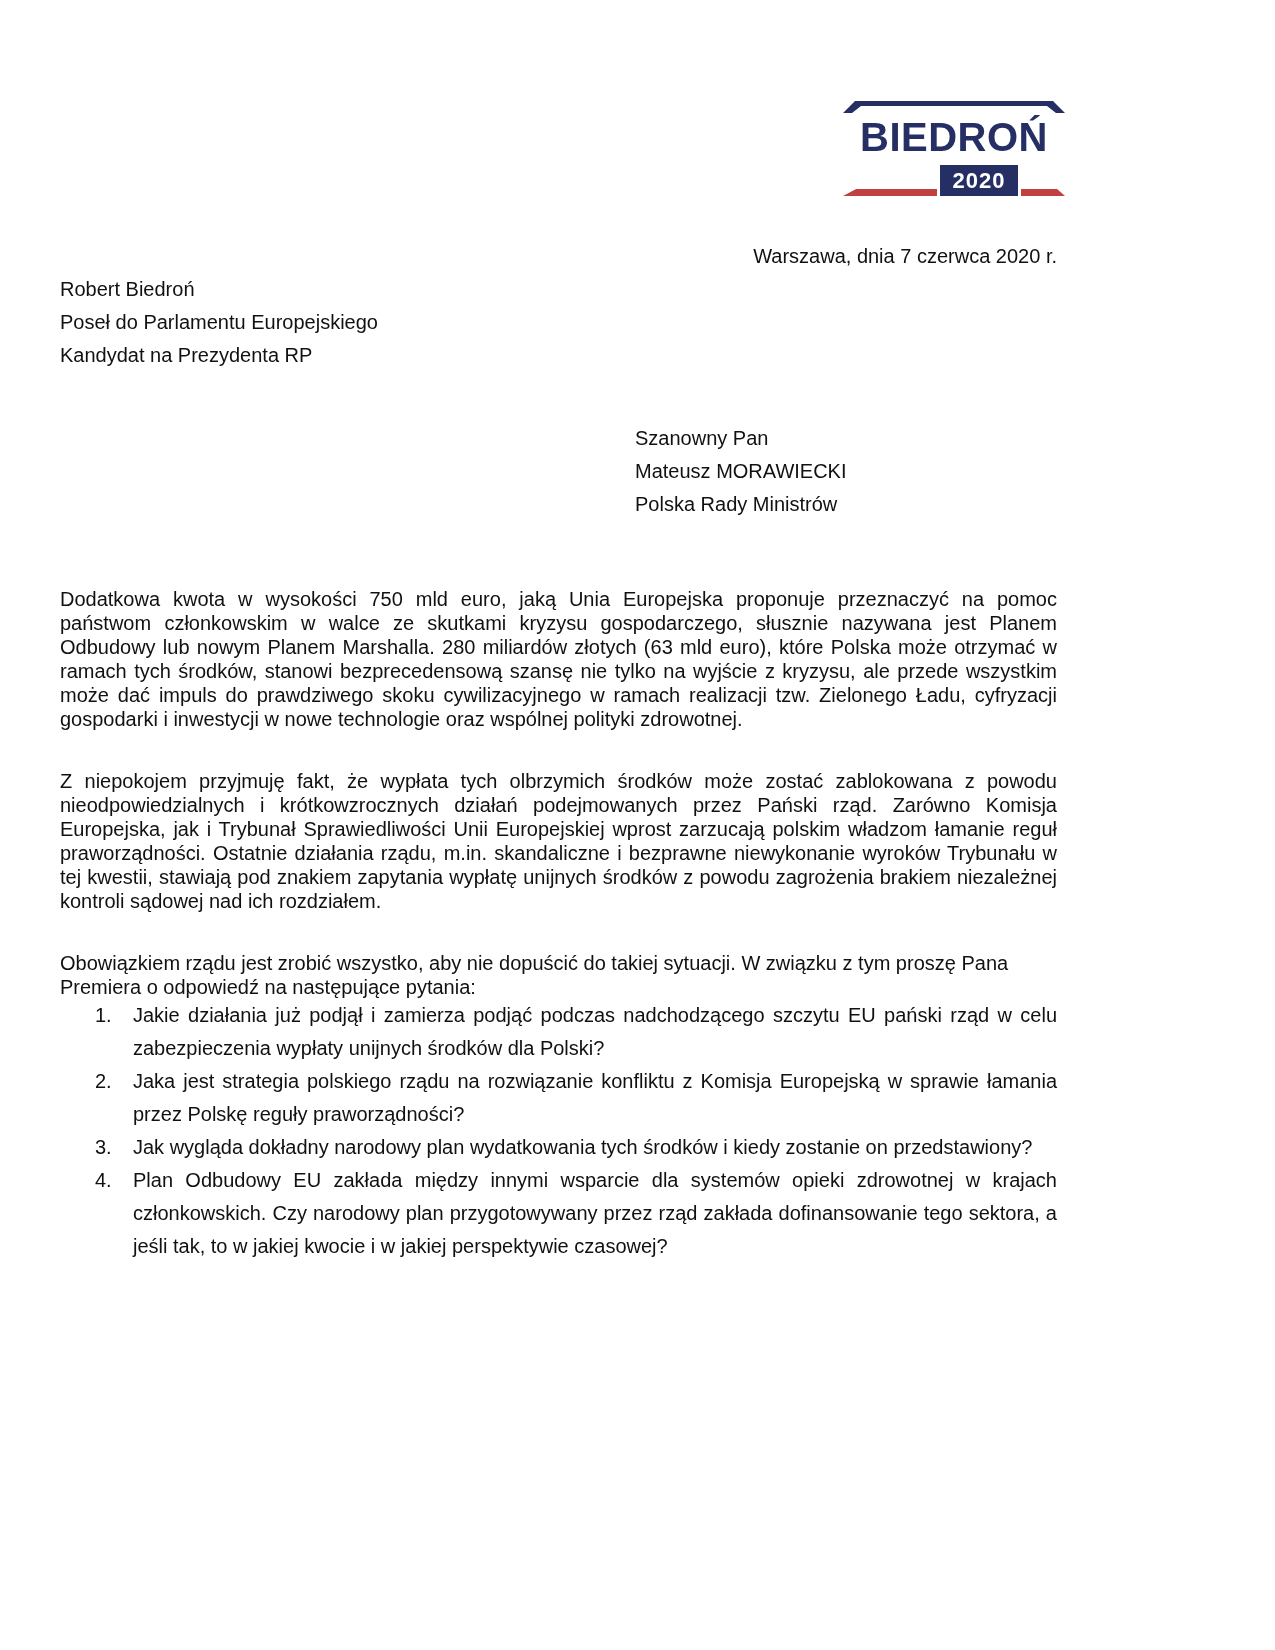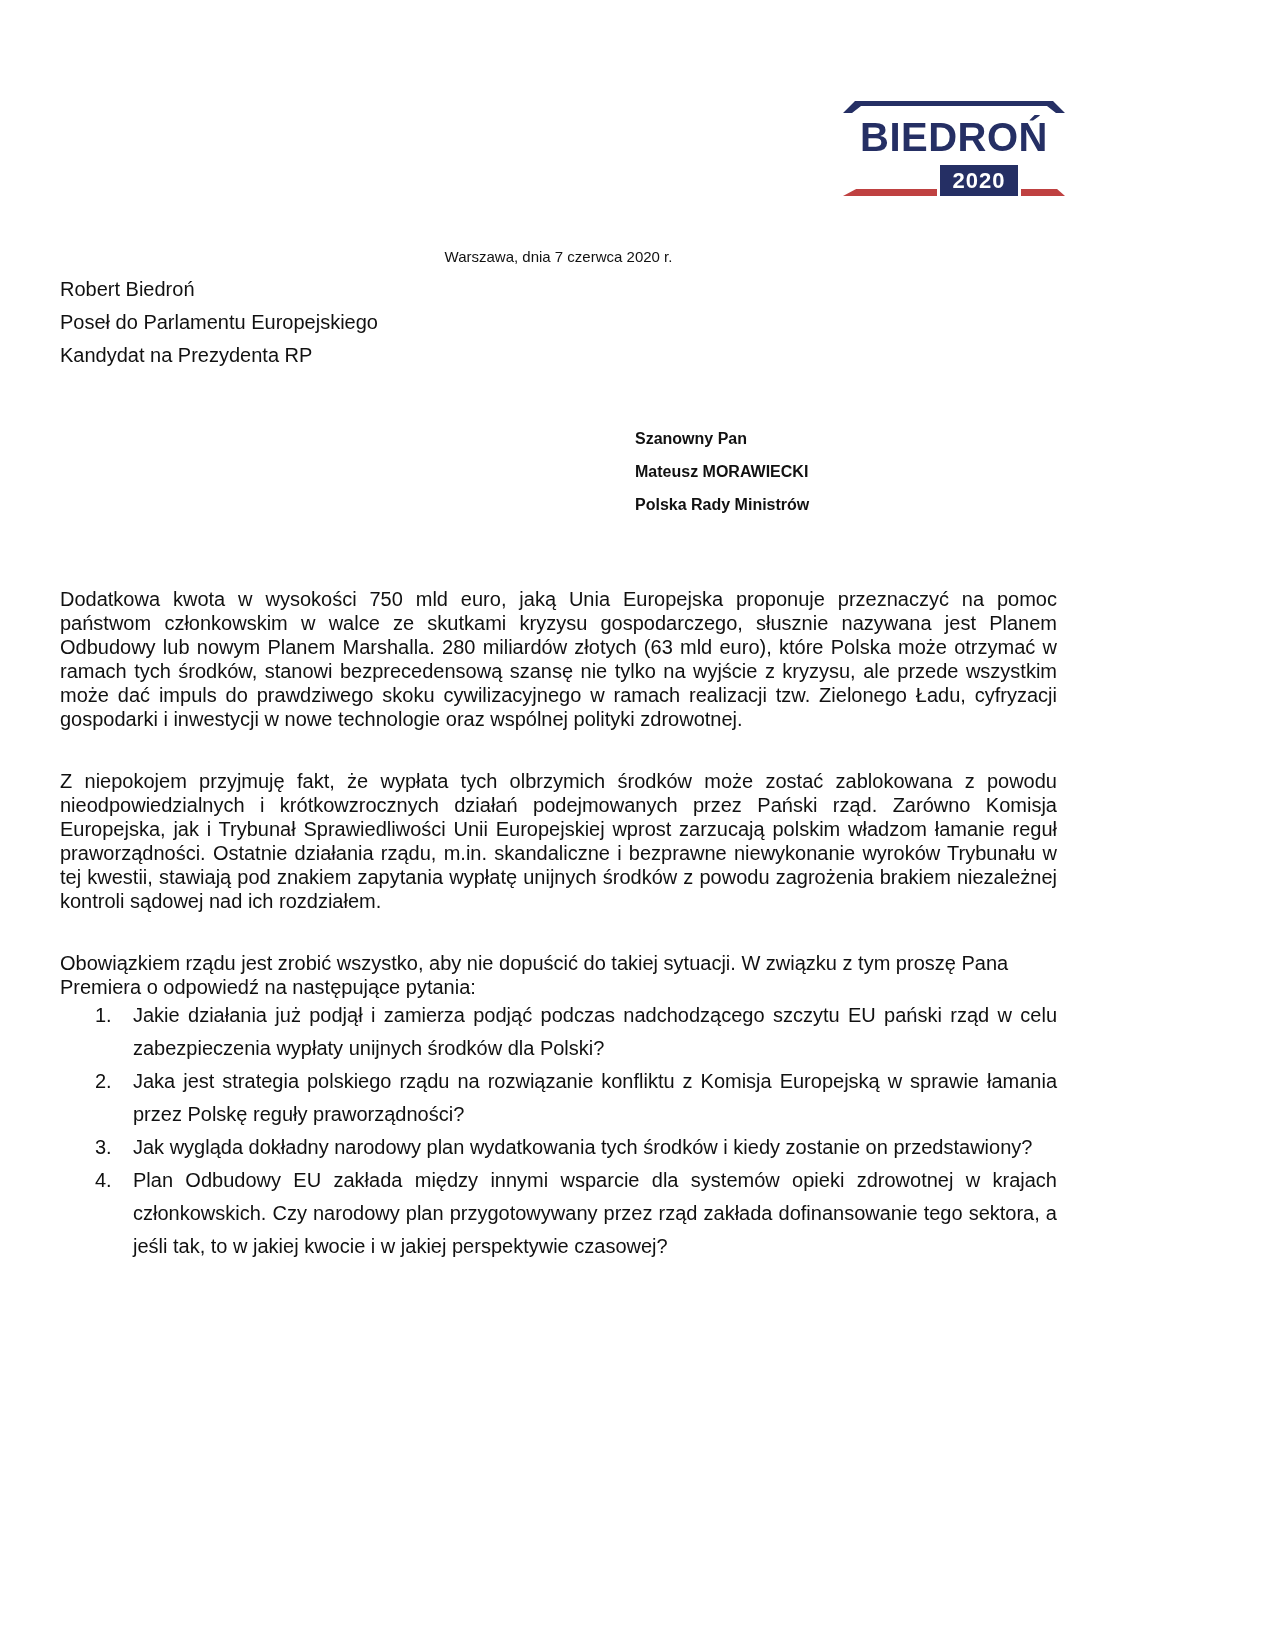--- a/index.html
+++ b/index.html
@@ -24,23 +24,23 @@
   .red-left  { width: 94px;  clip-path: polygon(0 100%, 14% 0, 100% 0, 100% 100%); }
   .red-right { width: 44px;  clip-path: polygon(0 0, 82% 0, 100% 100%, 0 100%); }
   .year-box {
     width: 78px; height: 31px; margin: 0 3px;
     background: var(--navy); color: #ffffff;
     font-size: 22px; font-weight: bold; text-align: center; line-height: 31px;
     letter-spacing: 1px;
   }
 
   
-  .date-line { margin-top: 44px; text-align: center; font-size: 15px; line-height: 33px; }
+  .date-line { margin-top: 44px; text-align: right; font-size: 20px; line-height: 33px; }
   .sender { font-size: 20px; line-height: 33px; }
-  .recipient { margin-top: 50px; margin-left: 575px; font-size: 16px; line-height: 33px; font-weight: bold; }
+  .recipient { margin-top: 50px; margin-left: 575px; font-size: 20px; line-height: 33px; font-weight: normal; }
   .para { font-size: 20px; line-height: 24px; text-align: justify; margin: 0 0 38px 0; }
   .para.first { margin-top: 66px; }
   .para.intro { margin-bottom: 0; text-align: left; }
   .questions { margin: 0; padding: 0; list-style: none; }
   .q-item { display: flex; font-size: 20px; line-height: 33px; }
   .q-num { flex: none; width: 38px; margin-left: 35px; }
   .q-text { flex: 1; text-align: justify; }
 </style>
 </head>
 <body>

